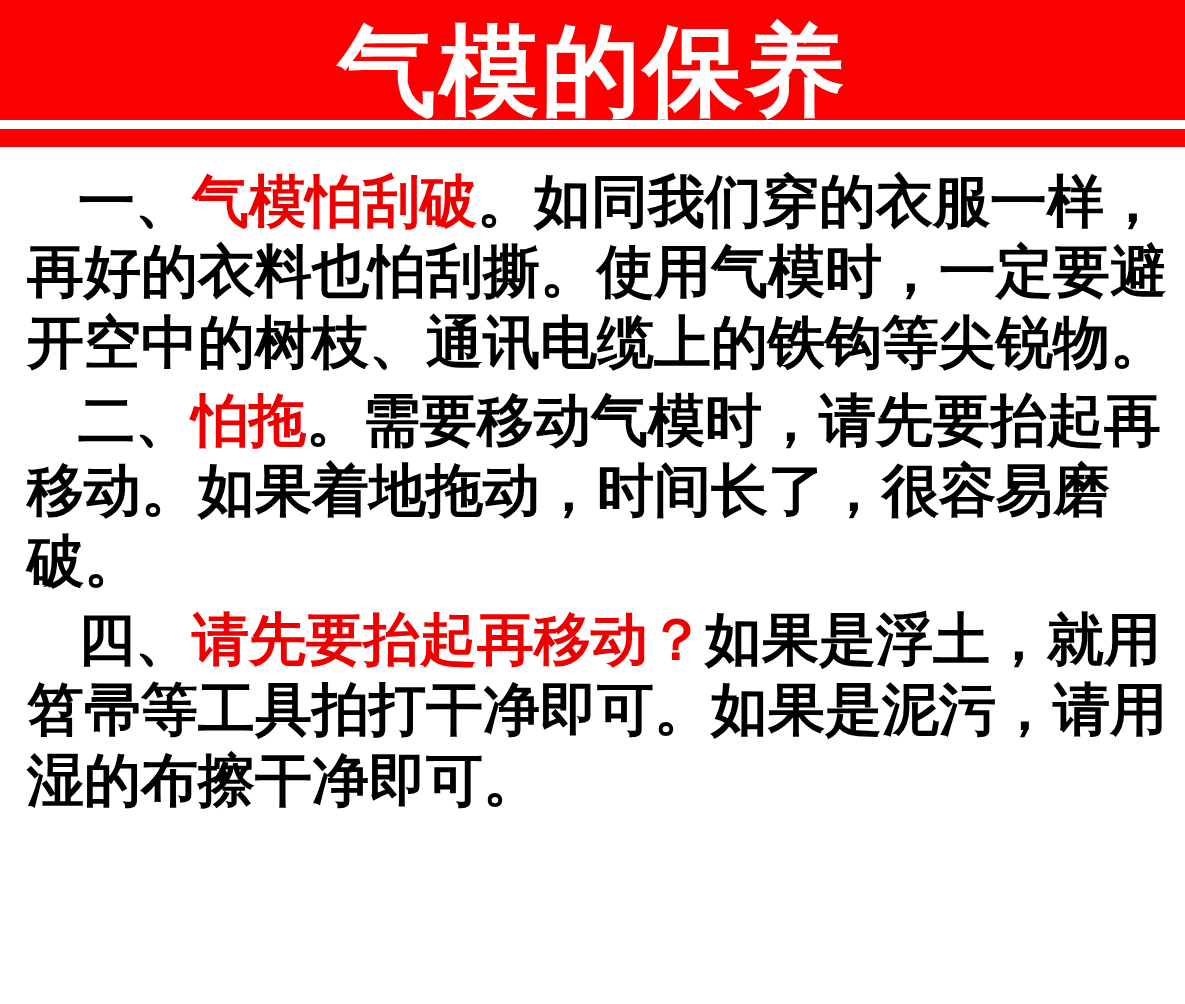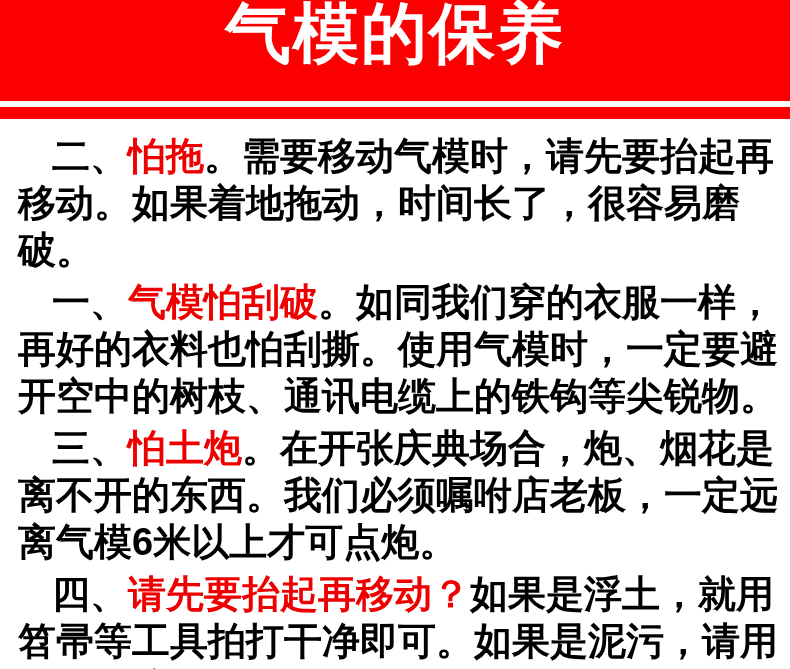--- a/index.html
+++ b/index.html
@@ -7,24 +7,24 @@
     padding: 0;
   }
   body {
     width: 790px;
     height: 669px;
     background: var(--bg, #ffffff);
     font-family: "Liberation Sans", sans-serif;
     overflow: hidden;
   }
   .banner {
-    height: 101px;
+    height: 80px;
     background: var(--banner-red, #fb0000);
     display: flex;
-    align-items: flex-start;
+    align-items: flex-end;
     justify-content: center;
   }
   .banner h1 {
     margin: 0;
     color: var(--title-white, #ffffff);
     font-size: 66px;
     font-weight: bold;
     line-height: 1;
     letter-spacing: 2px;
   }
@@ -51,17 +51,16 @@
 </head>
 <body>
 
 <div class="banner">
   <h1>气模的保养</h1>
 </div>
 
 <div class="divider"></div>
 
 <div class="content">
+    <p class="para"><span class="seg">一、</span><span class="hl">气模怕刮破</span><span class="seg">。如同我们穿的衣服一样，再好的衣料也怕刮撕。使用气模时，一定要避开空中的树枝、通讯电缆上的铁钩等尖锐物。</span></p>
     <p class="para"><span class="seg">二、</span><span class="hl">怕拖</span><span class="seg">。需要移动气模时，请先要抬起再移动。如果着地拖动，时间长了，很容易磨破。</span></p>
-    <p class="para"><span class="seg">一、</span><span class="hl">气模怕刮破</span><span class="seg">。如同我们穿的衣服一样，再好的衣料也怕刮撕。使用气模时，一定要避开空中的树枝、通讯电缆上的铁钩等尖锐物。</span></p>
-    <p class="para"><span class="seg">三、</span><span class="hl">怕土炮</span><span class="seg">。在开张庆典场合，炮、烟花是离不开的东西。我们必须嘱咐店老板，一定远离气模6米以上才可点炮。</span></p>
     <p class="para"><span class="seg">四、</span><span class="hl">请先要抬起再移动？</span><span class="seg">如果是浮土，就用笤帚等工具拍打干净即可。如果是泥污，请用湿的布擦干净即可。</span></p>
   </div>
 
 </body></html>

